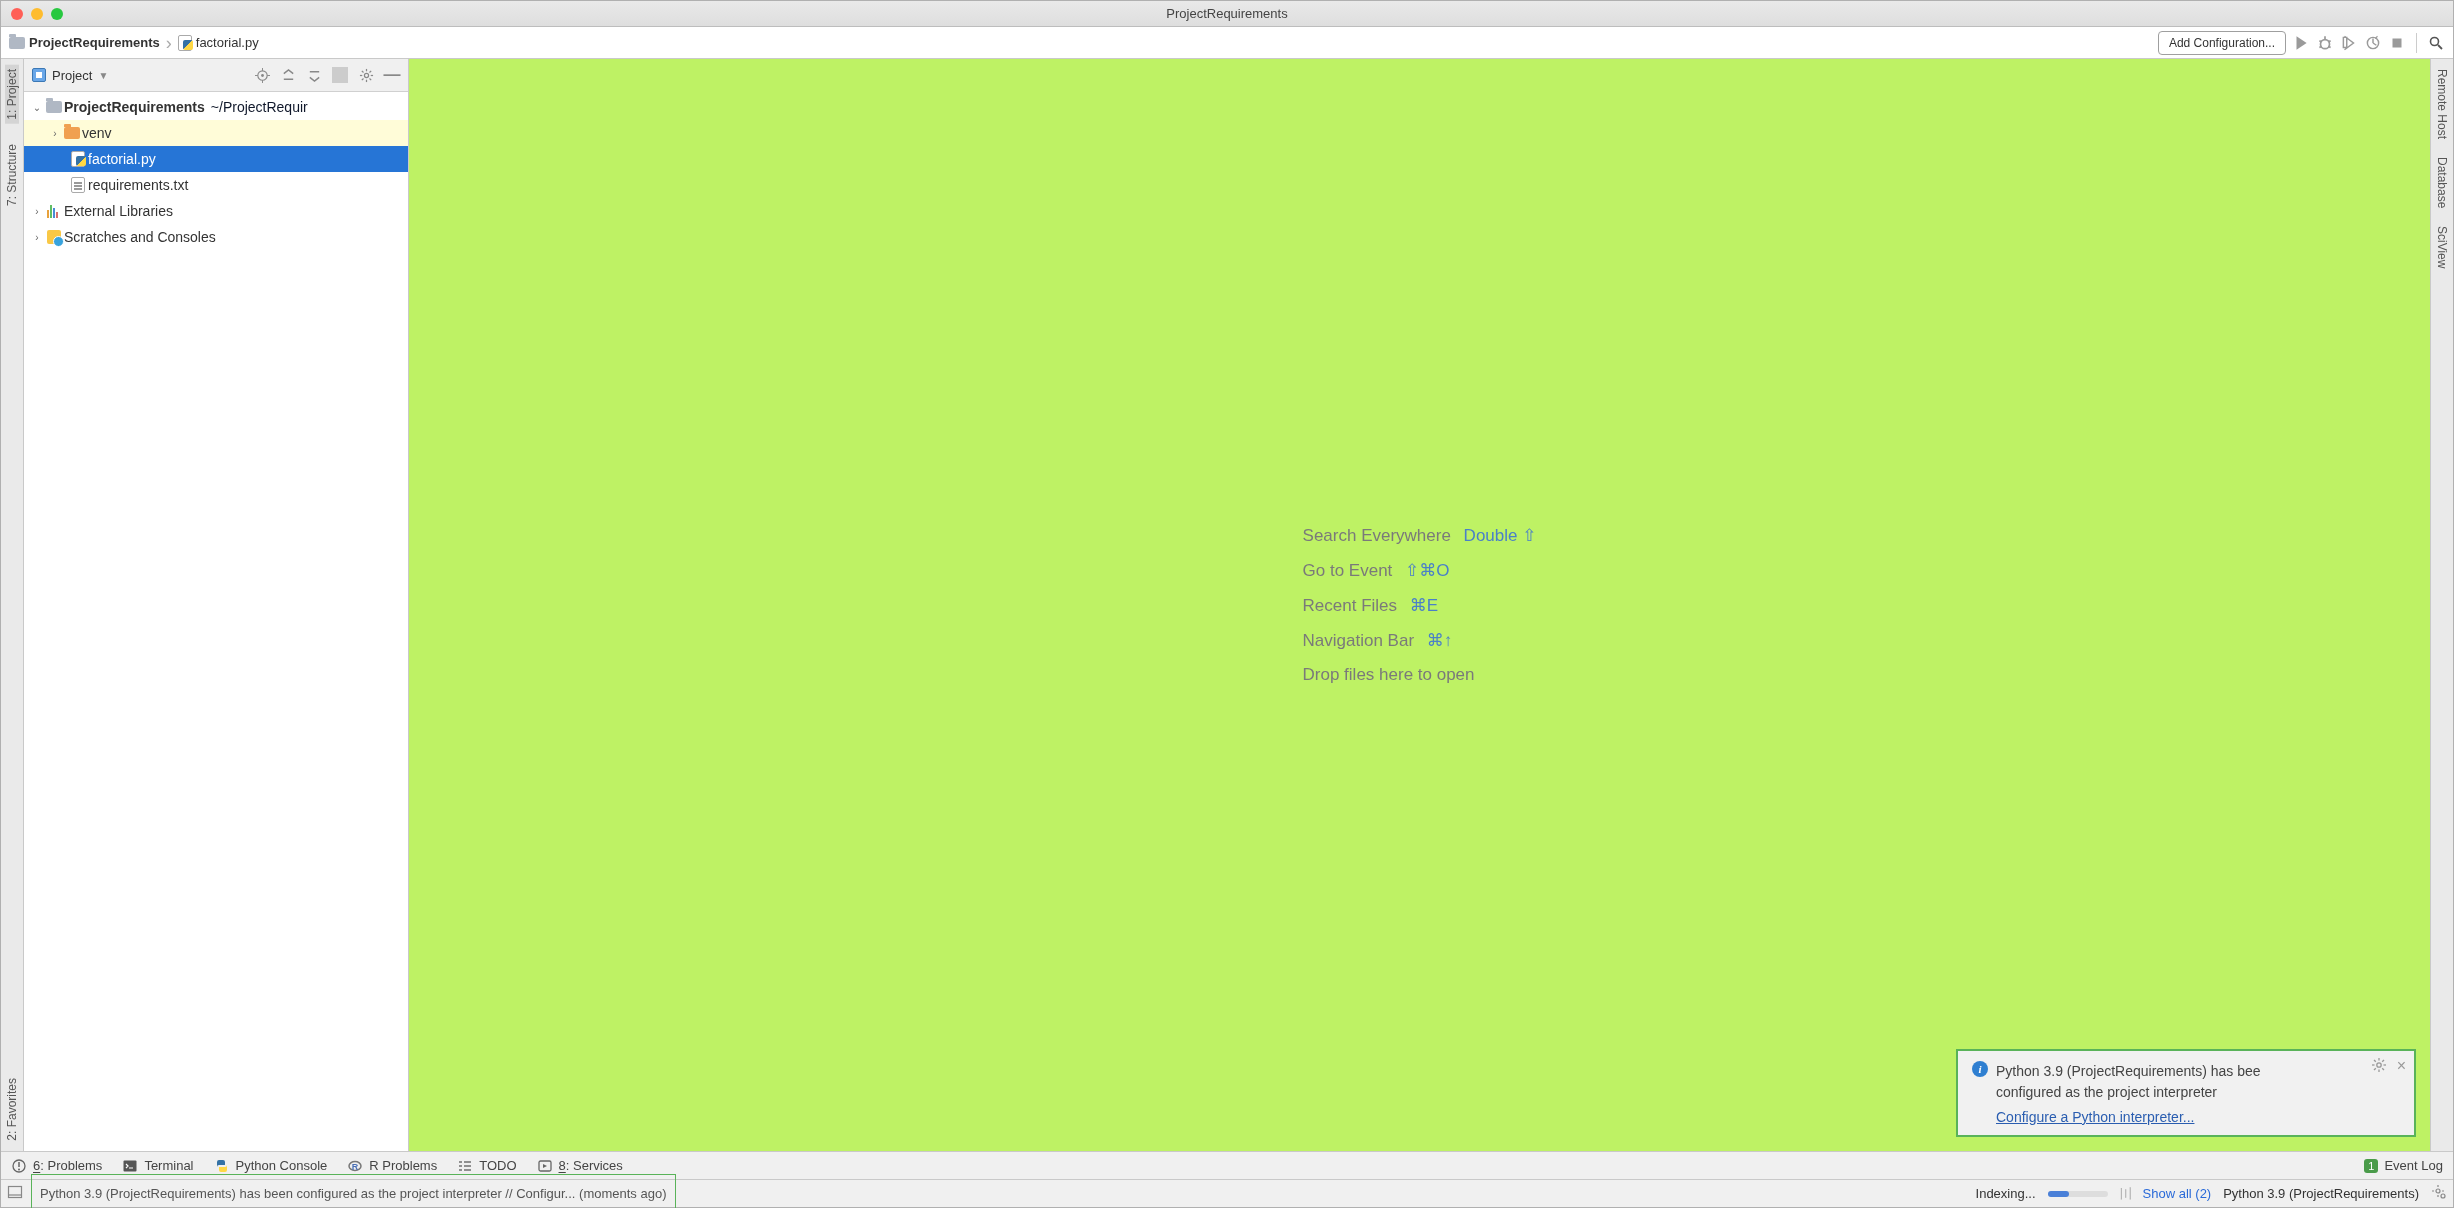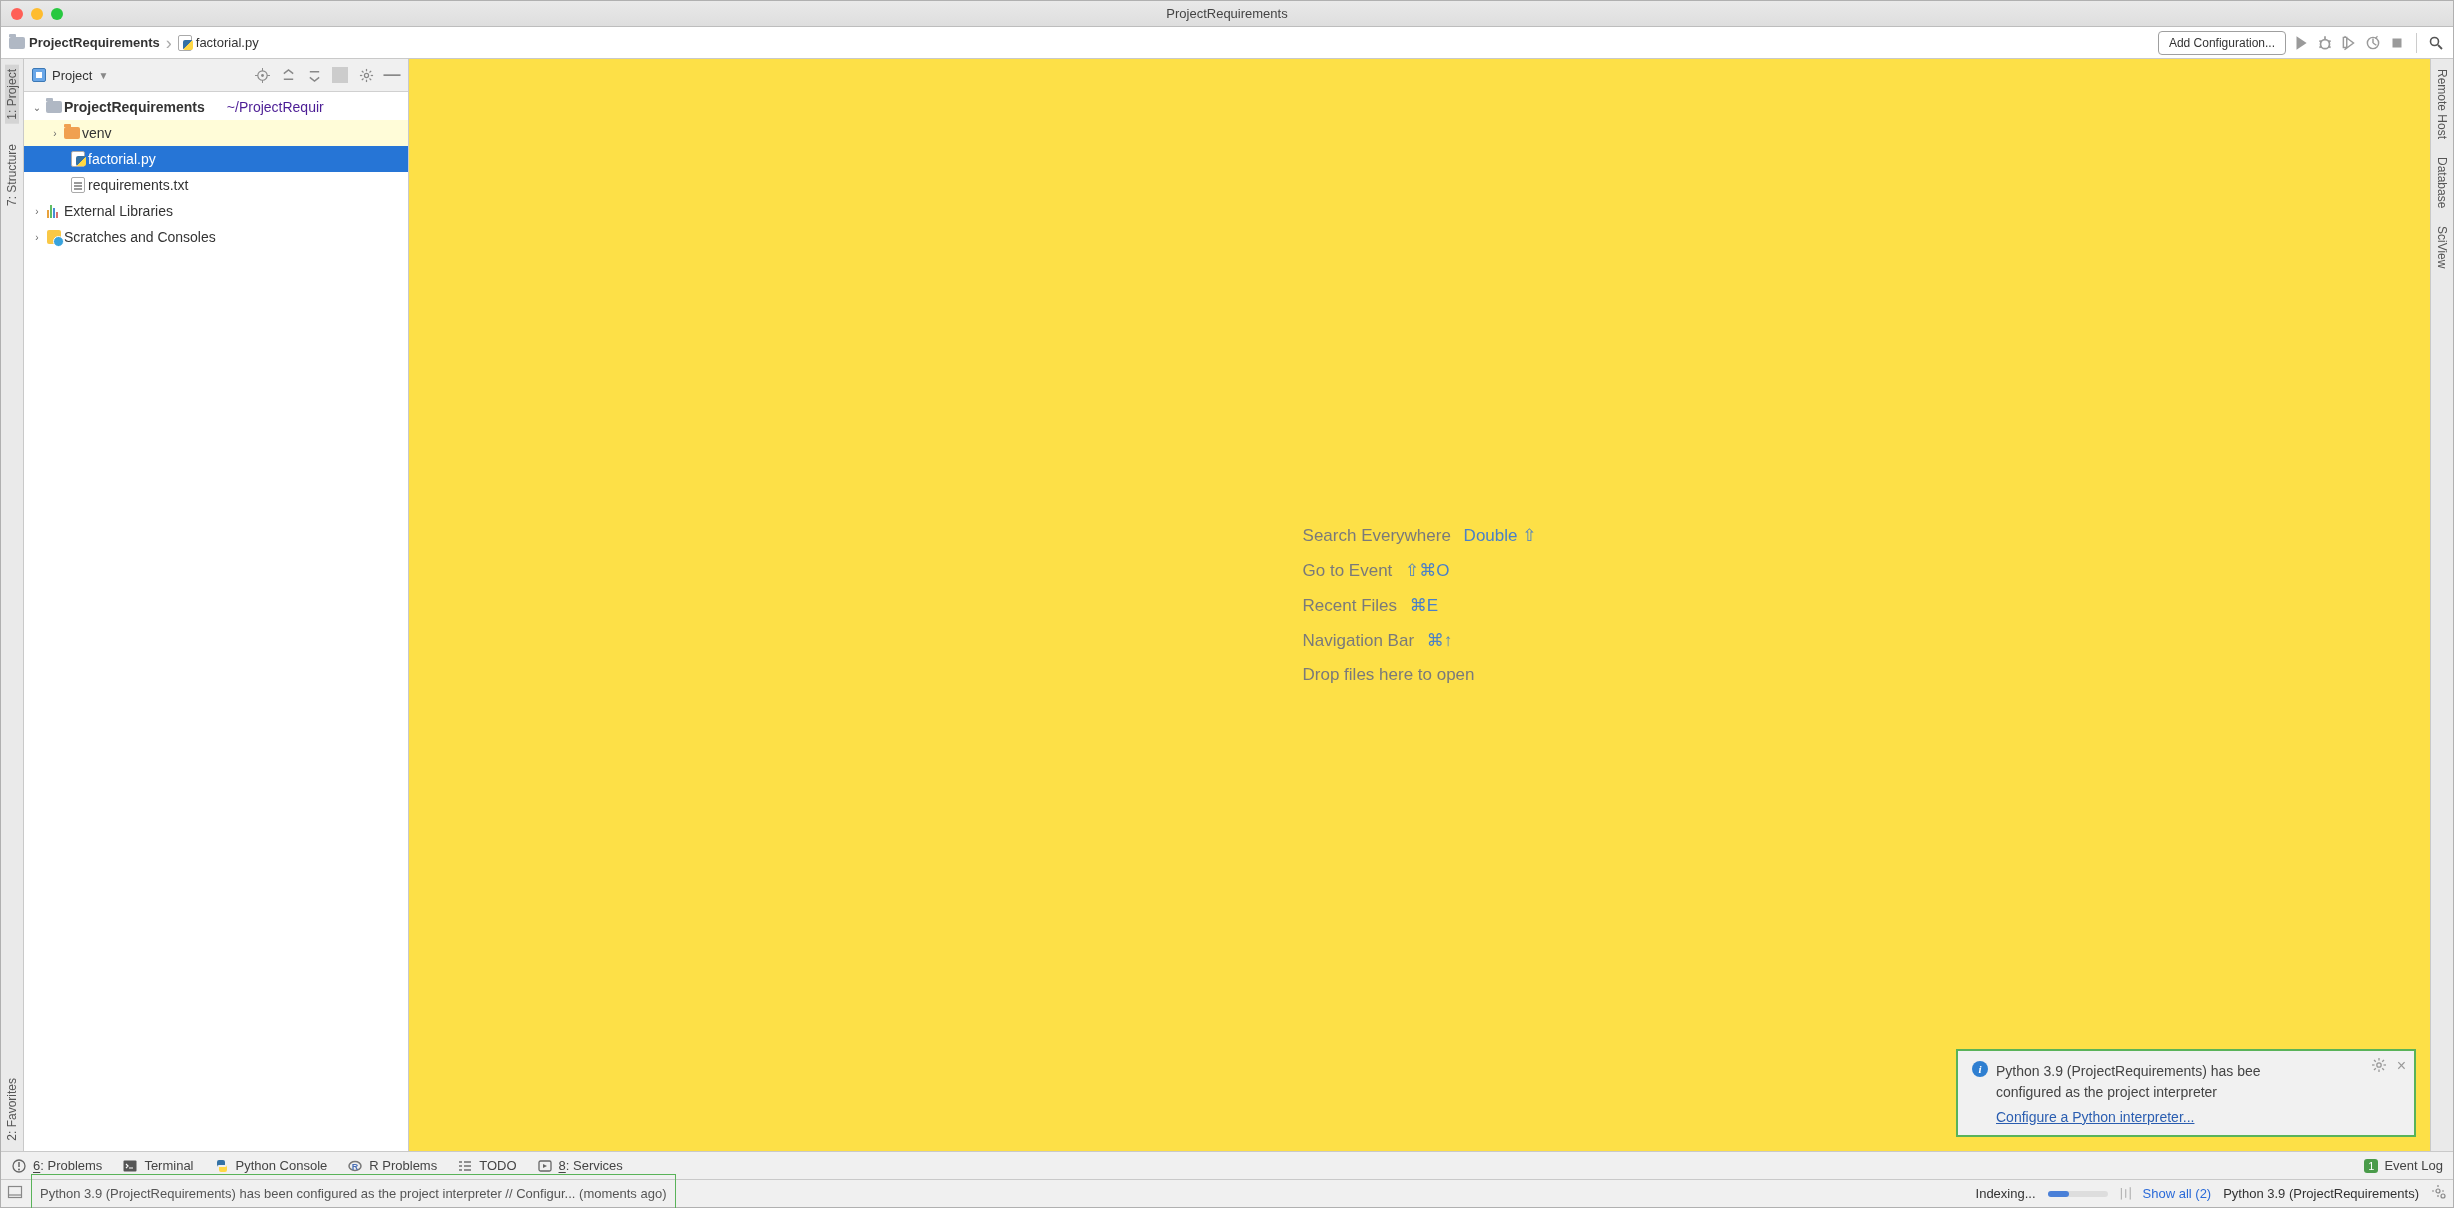--- a/index.html
+++ b/index.html
@@ -41,28 +41,28 @@
 .tw-toolbar { margin-left:auto; display:flex; align-items:center; gap:10px; color:#888; }
 .tw-toolbar > span { width:16px; height:16px; display:flex; align-items:center; justify-content:center; }
 .tw-toolbar > span svg { width: 15px; height: 15px; }
 .tw-sep { width:1px; height:18px; background:#ccc; }
 
 .tree { flex:1; overflow:auto; padding: 2px 0; }
 .tree-row { height: 26px; display:flex; align-items:center; font-size: 14px; }
 .tree-row .arrow { width:14px; text-align:center; font-size:10px; color:#6a6a6a; }
 .tree-row .icon-slot { width:20px; display:flex; align-items:center; justify-content:center; }
 .tree-row .label { white-space: nowrap; }
-.tree-row .path { color:#4c1d95; margin-left: 22px; }
+.tree-row .path { color:#0f172a; margin-left: 6px; }
 .tree-row.highlight { background:#fffcd8; }
 .tree-row.selected { background:#2675d6; color:#fff; }
 .depth-0 { padding-left: 6px; }
 .depth-1 { padding-left: 24px; }
 .depth-2 { padding-left: 44px; }
 
-.editor-area { flex:1; background:#fde047; position:relative; overflow:hidden; }
+.editor-area { flex:1; background:#bef264; position:relative; overflow:hidden; }
 .welcome { position:absolute; top:50%; left:50%; transform:translate(-50%,-50%); text-align:left; }
 .welcome-row { font-size: 17px; color:#7a7a7a; margin: 14px 0; }
 .welcome-row .shortcut { color:#4a80c8; margin-left:8px; }
 
 .notification { position:absolute; right:14px; bottom:14px; width:460px; background:#f1f1f1; border:2px solid #59b359; padding:10px 14px; font-size:14px; color:#444; }
 .notification .top { display:flex; align-items:flex-start; gap:8px; }
 .info-icon { width:16px; height:16px; background:#2f7fd1; border-radius:50%; color:#fff; font-size:11px; font-weight:bold; display:flex; align-items:center; justify-content:center; font-family: Georgia, serif; font-style: italic; }
 .notification .actions { position:absolute; right:8px; top:6px; display:flex; gap:10px; color:#999; }
 .notification .actions span { cursor:pointer; }
 .notification .link { color:#2a5db0; text-decoration:underline; display:inline-block; margin-top:6px; margin-left: 24px; cursor:pointer; }

